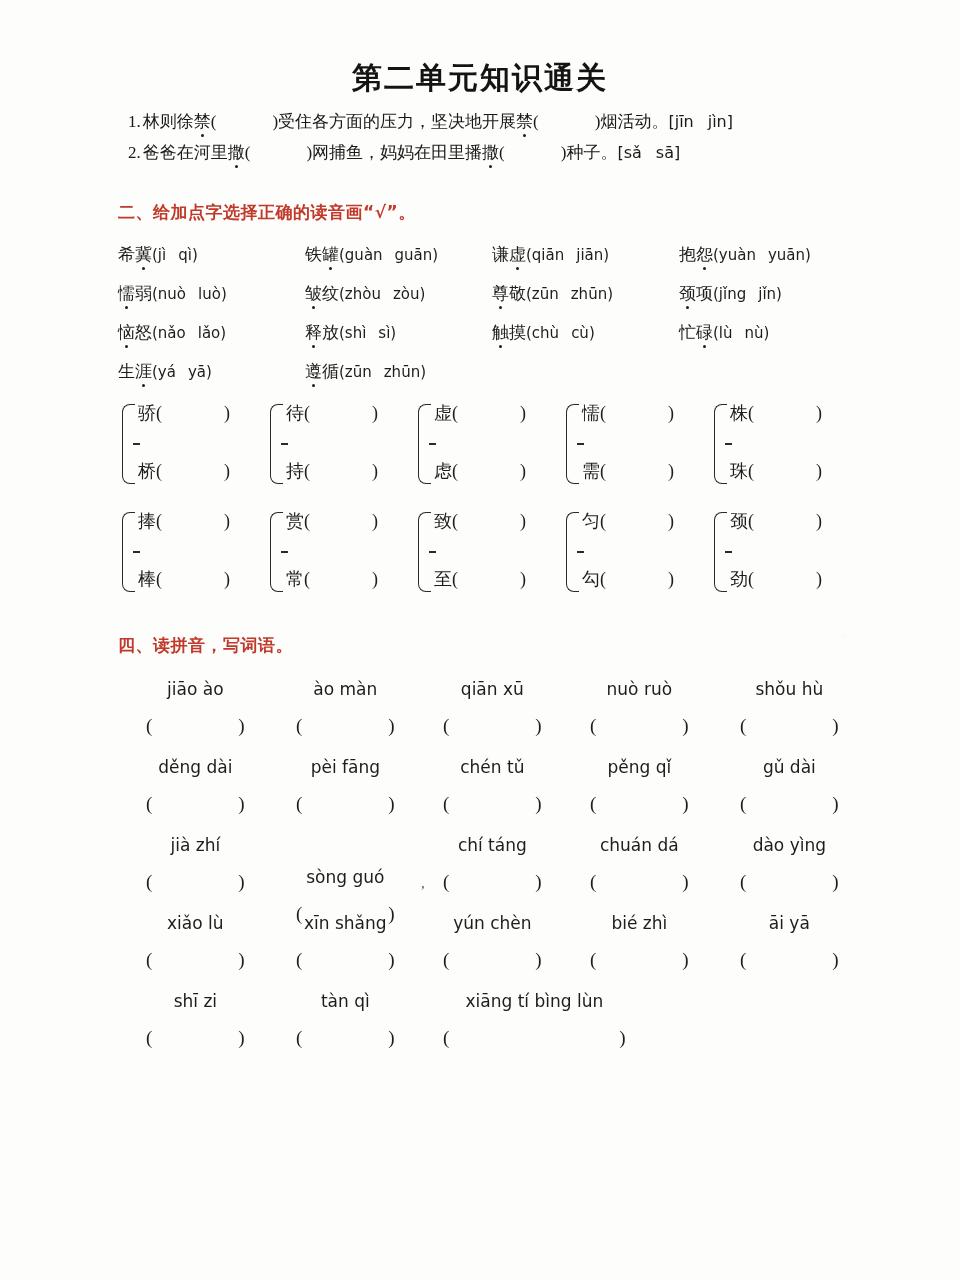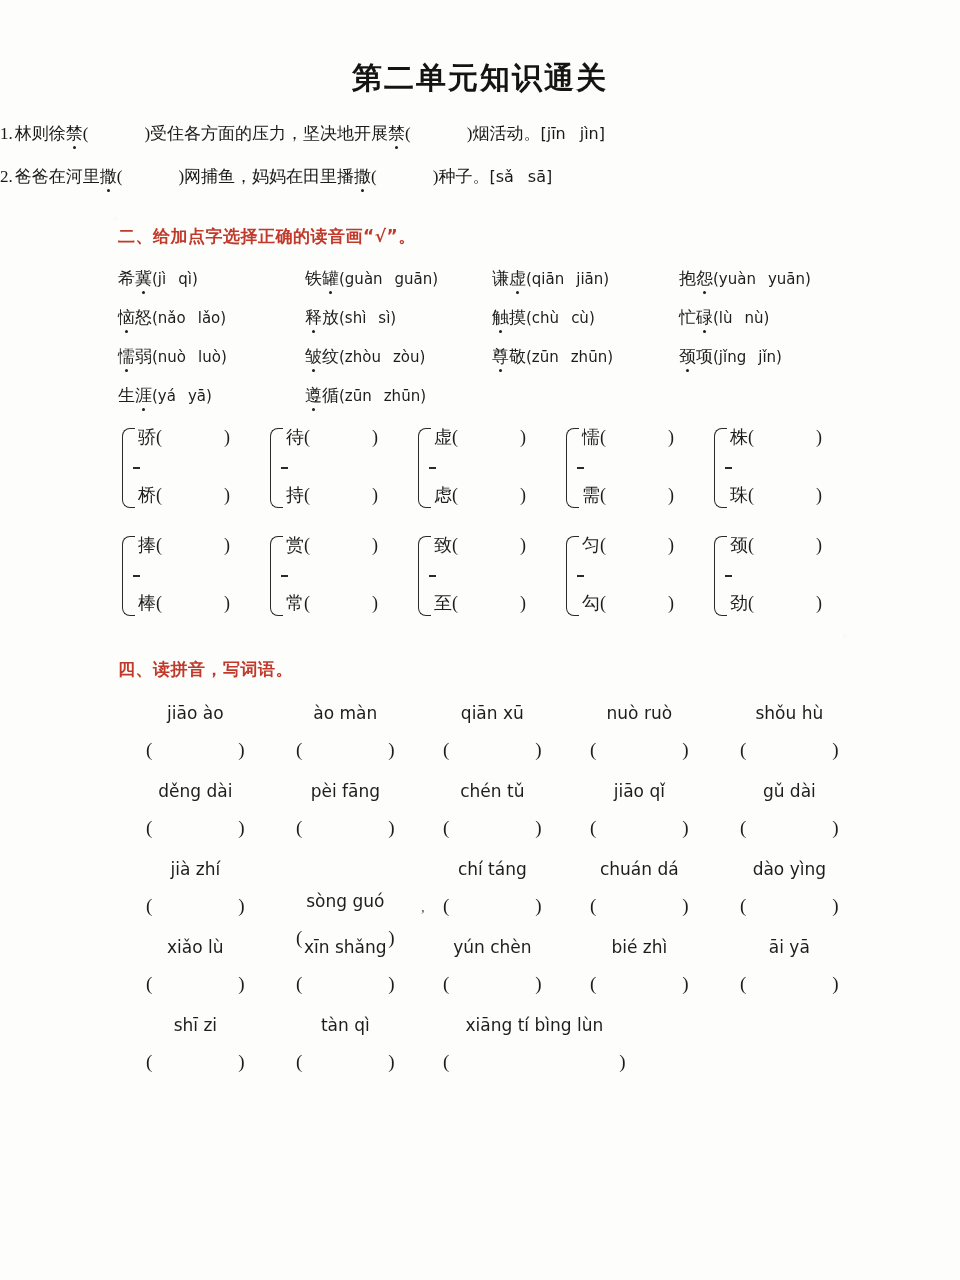--- a/index.html
+++ b/index.html
@@ -51,23 +51,24 @@
     padding-left: 118px;
   }
   #sec1-head { margin-top: 52px; }
   #sec2-head { margin-top: 40px; }
   #sec3-head { margin-top: 42px; }
   #sec4-head { margin-top: 38px; }
 
   
   .s1-list { margin: 0; padding: 0; list-style: none; }
   .s1-item {
+    padding-left: 128px;
     font-size: 17px;
     line-height: 1;
-    margin-top: 26px;
+    margin-top: 14px;
     white-space: nowrap;
     color: #191919;
   }
   .s1-item .num { font-family: "Liberation Serif", serif; margin-right: 2px; }
   .blank-paren { letter-spacing: 0; }
   .blank-paren .gap { display: inline-block; width: 56px; }
   .dotted {
     position: relative;
     display: inline-block;
   }
@@ -184,32 +185,32 @@
 
   <h2 id="sec2-head" class="section-head">二、给加点字选择正确的读音画“√”。</h2>
   <div class="s2-rows" id="s2-rows">
       <div class="s2-row">
         <div class="s2-cell"><span>希</span><span class="dotted">冀</span><span class="py">(jì<span class="sp"></span>qì)</span></div>
         <div class="s2-cell"><span>铁</span><span class="dotted">罐</span><span class="py">(guàn<span class="sp"></span>guān)</span></div>
         <div class="s2-cell"><span>谦</span><span class="dotted">虚</span><span class="py">(qiān<span class="sp"></span>jiān)</span></div>
         <div class="s2-cell"><span>抱</span><span class="dotted">怨</span><span class="py">(yuàn<span class="sp"></span>yuān)</span></div>
       </div>
       <div class="s2-row">
+        <div class="s2-cell"><span class="dotted">懦</span><span>弱</span><span class="py">(nuò<span class="sp"></span>luò)</span></div>
+        <div class="s2-cell"><span class="dotted">皱</span><span>纹</span><span class="py">(zhòu<span class="sp"></span>zòu)</span></div>
+        <div class="s2-cell"><span class="dotted">尊</span><span>敬</span><span class="py">(zūn<span class="sp"></span>zhūn)</span></div>
+        <div class="s2-cell"><span class="dotted">颈</span><span>项</span><span class="py">(jǐng<span class="sp"></span>jǐn)</span></div>
+      </div>
+      <div class="s2-row">
         <div class="s2-cell"><span class="dotted">恼</span><span>怒</span><span class="py">(nǎo<span class="sp"></span>lǎo)</span></div>
         <div class="s2-cell"><span class="dotted">释</span><span>放</span><span class="py">(shì<span class="sp"></span>sì)</span></div>
         <div class="s2-cell"><span class="dotted">触</span><span>摸</span><span class="py">(chù<span class="sp"></span>cù)</span></div>
         <div class="s2-cell"><span>忙</span><span class="dotted">碌</span><span class="py">(lù<span class="sp"></span>nù)</span></div>
       </div>
       <div class="s2-row">
-        <div class="s2-cell"><span class="dotted">懦</span><span>弱</span><span class="py">(nuò<span class="sp"></span>luò)</span></div>
-        <div class="s2-cell"><span class="dotted">皱</span><span>纹</span><span class="py">(zhòu<span class="sp"></span>zòu)</span></div>
-        <div class="s2-cell"><span class="dotted">尊</span><span>敬</span><span class="py">(zūn<span class="sp"></span>zhūn)</span></div>
-        <div class="s2-cell"><span class="dotted">颈</span><span>项</span><span class="py">(jǐng<span class="sp"></span>jǐn)</span></div>
-      </div>
-      <div class="s2-row">
         <div class="s2-cell"><span>生</span><span class="dotted">涯</span><span class="py">(yá<span class="sp"></span>yā)</span></div>
         <div class="s2-cell"><span class="dotted">遵</span><span>循</span><span class="py">(zūn<span class="sp"></span>zhūn)</span></div>
       </div>
     </div>
 
   <div id="s3-container">
       <div class="s3-grid">
         <div class="s3-group">
           <span class="brace"></span>
           <div class="s3-line top"><span>骄</span><span>(<span class="gap"></span>)</span></div>
@@ -296,21 +297,21 @@
         </div>
         <div class="s4-cell" style="left: 268px;">
           <span class="s4-py">pèi fāng</span>
           <span class="s4-paren">(<span class="gap"></span>)</span>
         </div>
         <div class="s4-cell" style="left: 415px;">
           <span class="s4-py">chén tǔ</span>
           <span class="s4-paren">(<span class="gap"></span>)</span>
         </div>
         <div class="s4-cell" style="left: 562px;">
-          <span class="s4-py">jiāo qǐ</span>
+          <span class="s4-py">pěng qǐ</span>
           <span class="s4-paren">(<span class="gap"></span>)</span>
         </div>
         <div class="s4-cell" style="left: 712px;">
           <span class="s4-py">gǔ dài</span>
           <span class="s4-paren">(<span class="gap"></span>)</span>
         </div>
       </div>
       <div class="s4-row">
         <div class="s4-cell" style="left: 118px;">
           <span class="s4-py">jià zhí</span>

